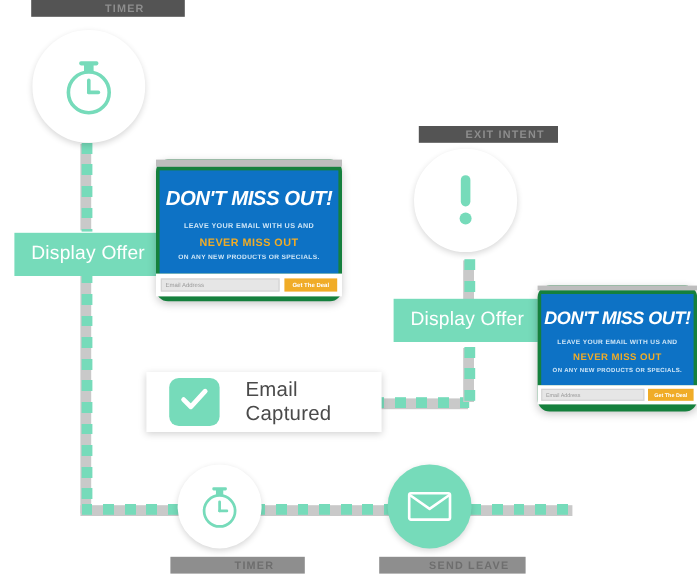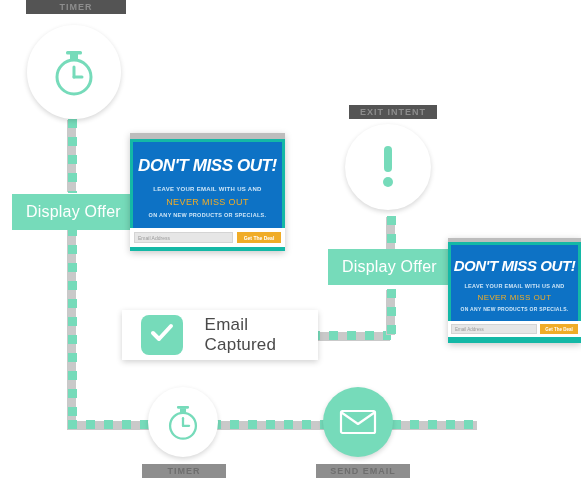--- a/index.html
+++ b/index.html
@@ -77,20 +77,21 @@
     background: #545454;
     color: #8d8d8d;
     font-size: 9px;
     letter-spacing: 1px;
     font-weight: bold;
     text-align: center;
     line-height: 14px;
     height: 14px;
     overflow: hidden;
     white-space: nowrap;
+    padding-left: 28px;
   }
   .caption-gray {
     background: #8e8e8e;
     color: #6e6e6e;
   }
 
   
   .arrow-banner {
     position: absolute;
     height: 36px;
@@ -136,23 +137,24 @@
   .captured-label {
     color: #4a4a4a;
     font-size: 17px;
     margin-left: 22px;
     letter-spacing: 0.2px;
   }
 
   
   .popup {
     position: absolute;
-    background: #14b8a6;
+    background: #15803d;
     box-shadow: 0 2px 7px rgba(0,0,0,0.22);
     box-sizing: border-box;
+    border-radius: 10px;
   }
   .popup-chrome {
     height: 6px;
     background: #bdbdbd;
     width: 100%;
   }
   .popup-body {
     background: #0d72c5;
     margin: 3px 3px 0 3px;
     text-align: center;
@@ -164,21 +166,21 @@
     font-style: italic;
     letter-spacing: -0.4px;
   }
   .popup-sub1, .popup-sub3 {
     color: #cfe6f7;
     font-weight: bold;
     letter-spacing: 0.3px;
   }
   .popup-sub2 {
     color: #f0ac27;
-    font-weight: normal;
+    font-weight: bold;
     letter-spacing: 0.4px;
   }
   .popup-footer {
     display: flex;
     align-items: center;
     padding: 4px 4px;
     background: #ffffff;
   }
   .popup-input {
     flex: 1;
@@ -318,15 +320,15 @@
   <div class="node-caption caption-gray" style="left:142px; top:464px; width:84px;">TIMER</div>
 
   <div class="node node-green" style="left:323px; top:387px; width:70px; height:70px;">
     <span>
       <svg width="38" height="28" viewBox="0 0 38 28">
         <rect x="2" y="3" width="34" height="22" rx="1.5" fill="none" stroke="#ffffff" stroke-width="2.2"></rect>
         <path d="M2.5 4.5 L19 16 L35.5 4.5" fill="none" stroke="#ffffff" stroke-width="2.2" stroke-linejoin="round"></path>
       </svg>
     </span>
   </div>
-  <div class="node-caption caption-gray" style="left:316px; top:464px; width:94px;">SEND EMAIL</div>
+  <div class="node-caption caption-gray" style="left:316px; top:464px; width:94px;">SEND LEAVE</div>
 
 </div>
 
 </body></html>

